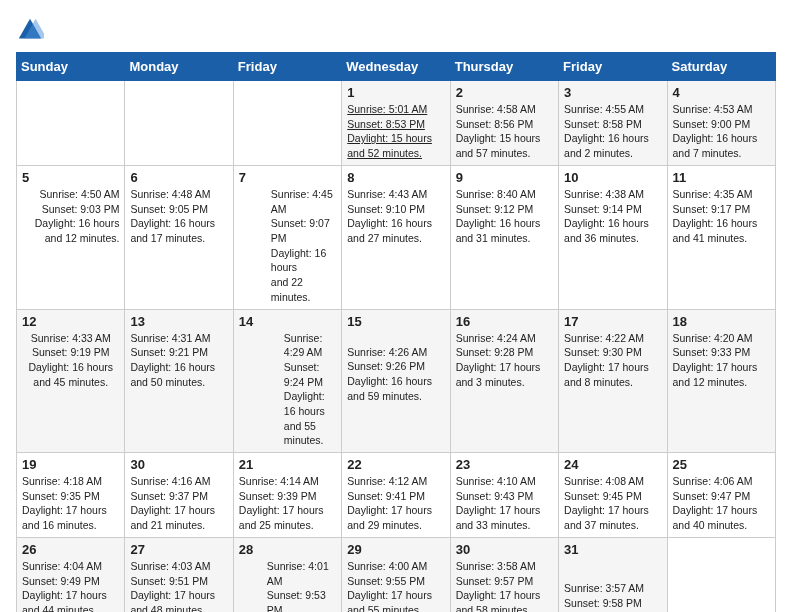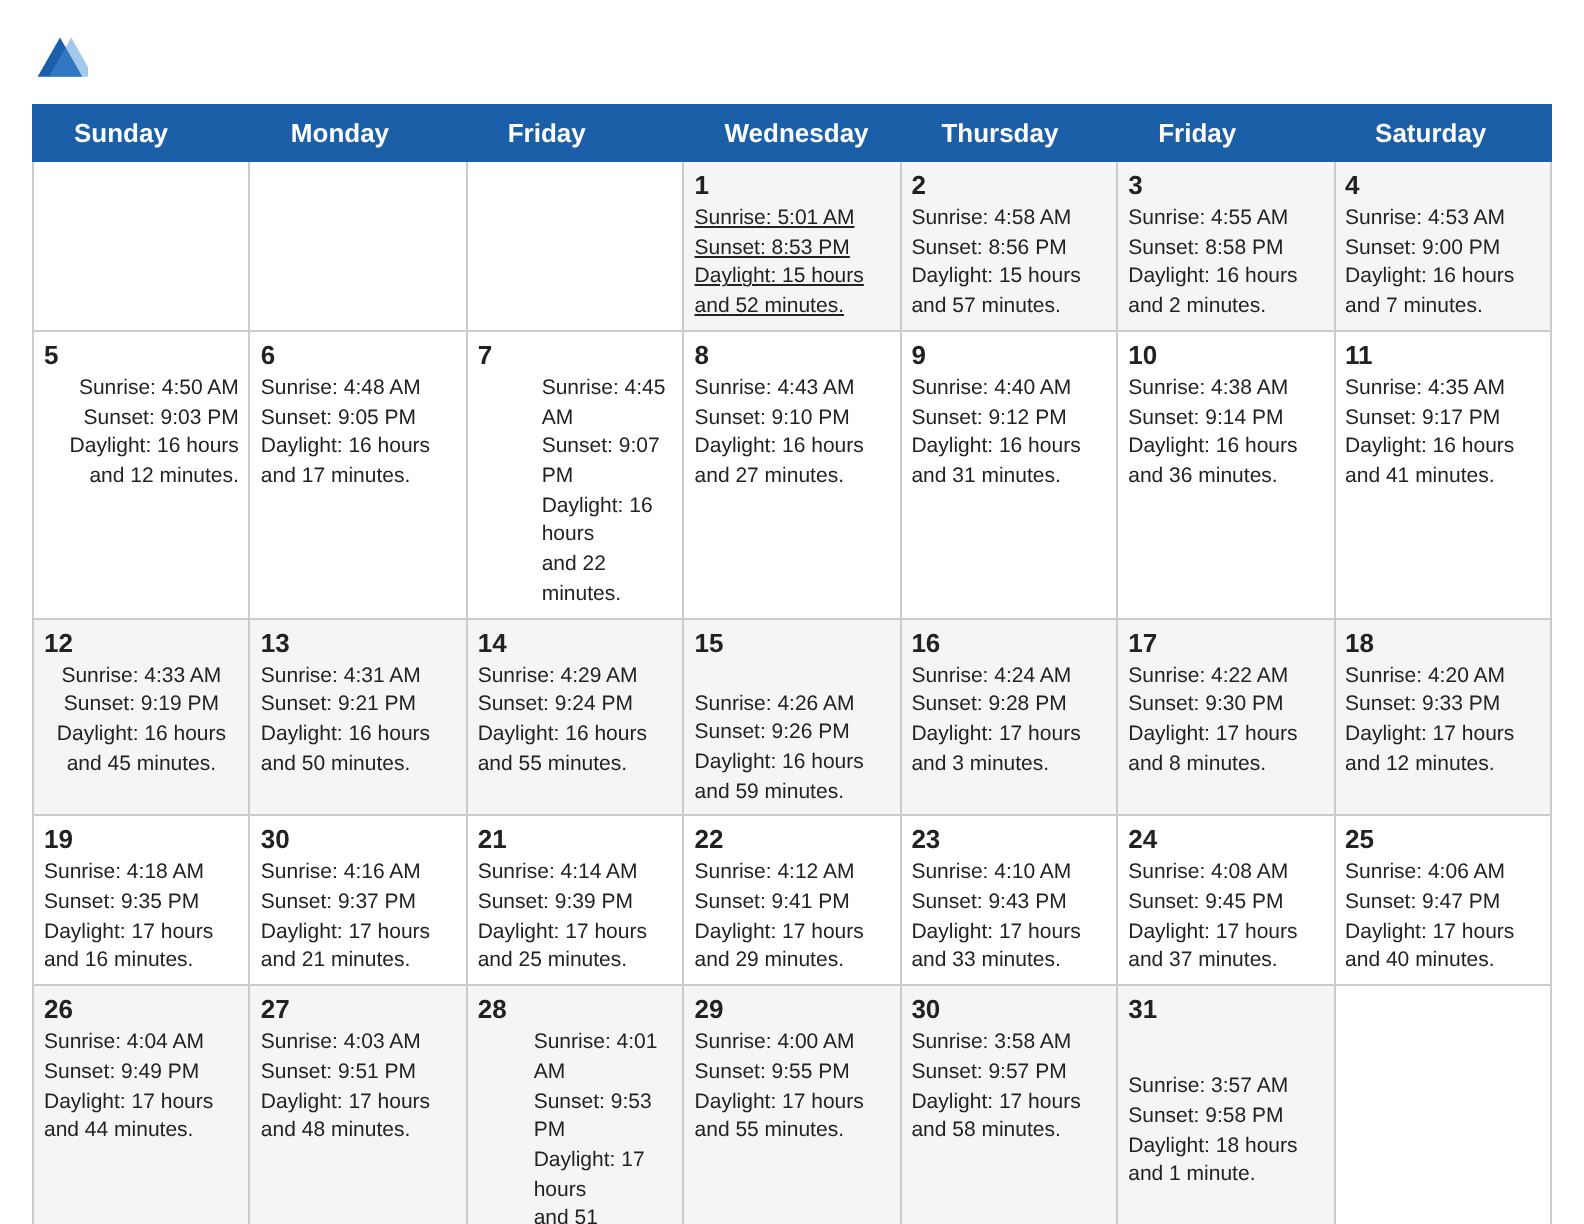--- a/index.html
+++ b/index.html
@@ -55,21 +55,21 @@
     table {
       width: 100%;
       border-collapse: collapse;
       table-layout: fixed;
     }
     thead tr th {
       background-color: #1a5fa8;
       color: #fff;
       font-size: 13px;
       font-weight: bold;
-      padding: 6px 20px;
+      padding: 6px 4px;
       text-align: left;
       border: 1px solid #1a5fa8;
     }
     tbody tr td {
       vertical-align: top;
       padding: 4px 5px;
       border: 1px solid #ccc;
       font-size: 11px;
       color: #222;
       background: #fff;
@@ -186,21 +186,21 @@
         </td>
         <td>
           <span class="day-num">8</span>
           <div class="day-info" style="white-space: pre-line;">Sunrise: 4:43 AM
 Sunset: 9:10 PM
 Daylight: 16 hours
 and 27 minutes.</div>
         </td>
         <td>
           <span class="day-num">9</span>
-          <div class="day-info" style="white-space: pre-line;">Sunrise: 4:40 AM
+          <div class="day-info" style="white-space: pre-line;">Sunrise: 8:40 AM
 Sunset: 9:12 PM
 Daylight: 16 hours
 and 31 minutes.</div>
         </td>
         <td>
           <span class="day-num">10</span>
           <div class="day-info" style="white-space: pre-line;">Sunrise: 4:38 AM
 Sunset: 9:14 PM
 Daylight: 16 hours
 and 36 minutes.</div>
@@ -223,21 +223,21 @@
         </td>
         <td>
           <span class="day-num">13</span>
           <div class="day-info" style="white-space: pre-line;">Sunrise: 4:31 AM
 Sunset: 9:21 PM
 Daylight: 16 hours
 and 50 minutes.</div>
         </td>
         <td>
           <span class="day-num">14</span>
-          <div class="day-info" style="white-space: pre-line;">Sunrise: 4:29 AM
+          <div class="day-info" style="white-space: pre-line; margin-left: 45px;">Sunrise: 4:29 AM
 Sunset: 9:24 PM
 Daylight: 16 hours
 and 55 minutes.</div>
         </td>
         <td>
           <span class="day-num">15</span>
           <div class="day-info" style="white-space: pre-line; margin-top: 16px;">Sunrise: 4:26 AM
 Sunset: 9:26 PM
 Daylight: 16 hours
 and 59 minutes.</div>

